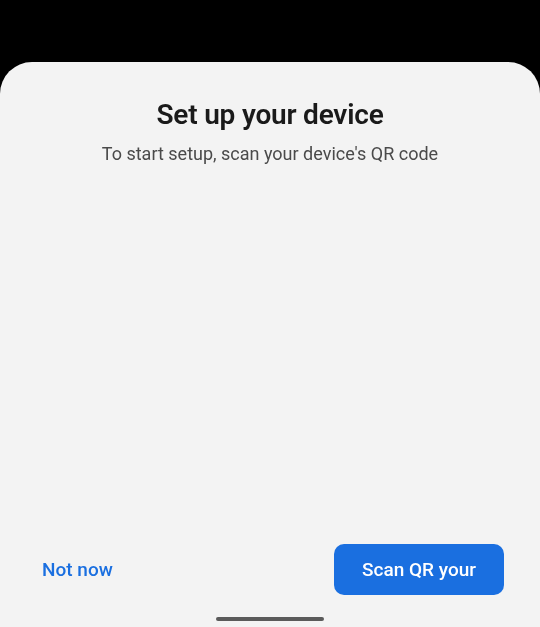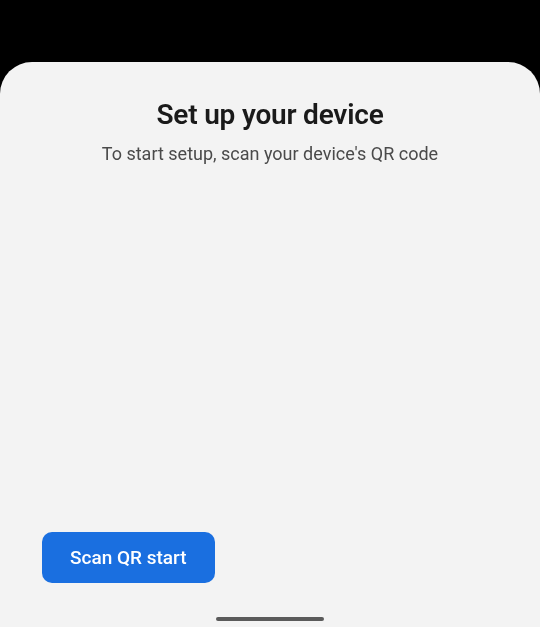--- a/index.html
+++ b/index.html
@@ -19,21 +19,21 @@
       position: absolute;
       top: 62px;
       left: 0;
       right: 0;
       bottom: 0;
       background: #f3f3f3;
       border-top-left-radius: 32px;
       border-top-right-radius: 32px;
       display: flex;
       flex-direction: column;
-      padding: 30px 36px 16px 36px;
+      padding: 30px 36px 4px 36px;
     }
     .title {
       font-size: 28px;
       font-weight: 600;
       color: #1a1a1a;
       text-align: center;
       margin-top: 6px;
       letter-spacing: -0.2px;
     }
     .subtitle {
@@ -87,17 +87,18 @@
     }
   </style>
 </head>
 <body>
 
 <div class="sheet">
   <h1 class="title">Set up your device</h1>
   <p class="subtitle">To start setup, scan your device's QR code</p>
   <div class="spacer"></div>
   <div class="button-row">
-    <button class="primary-button">Scan QR start</button>
+    <button class="text-button">Not now</button>
+    <button class="primary-button">Scan QR your</button>
   </div>
 </div>
 
 <div class="gesture-bar"></div>
 
 </body></html>

